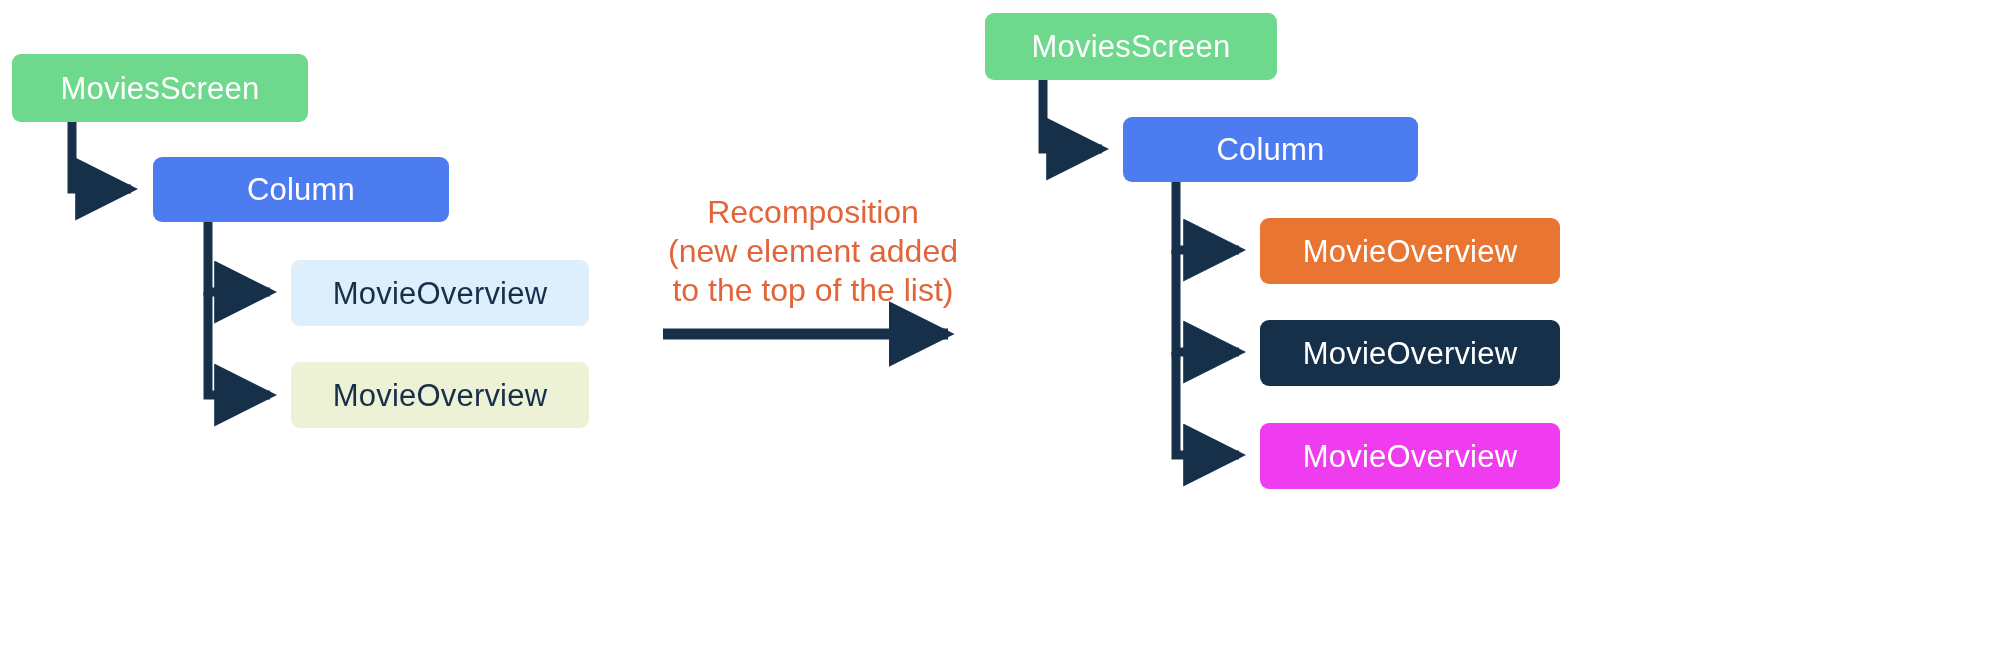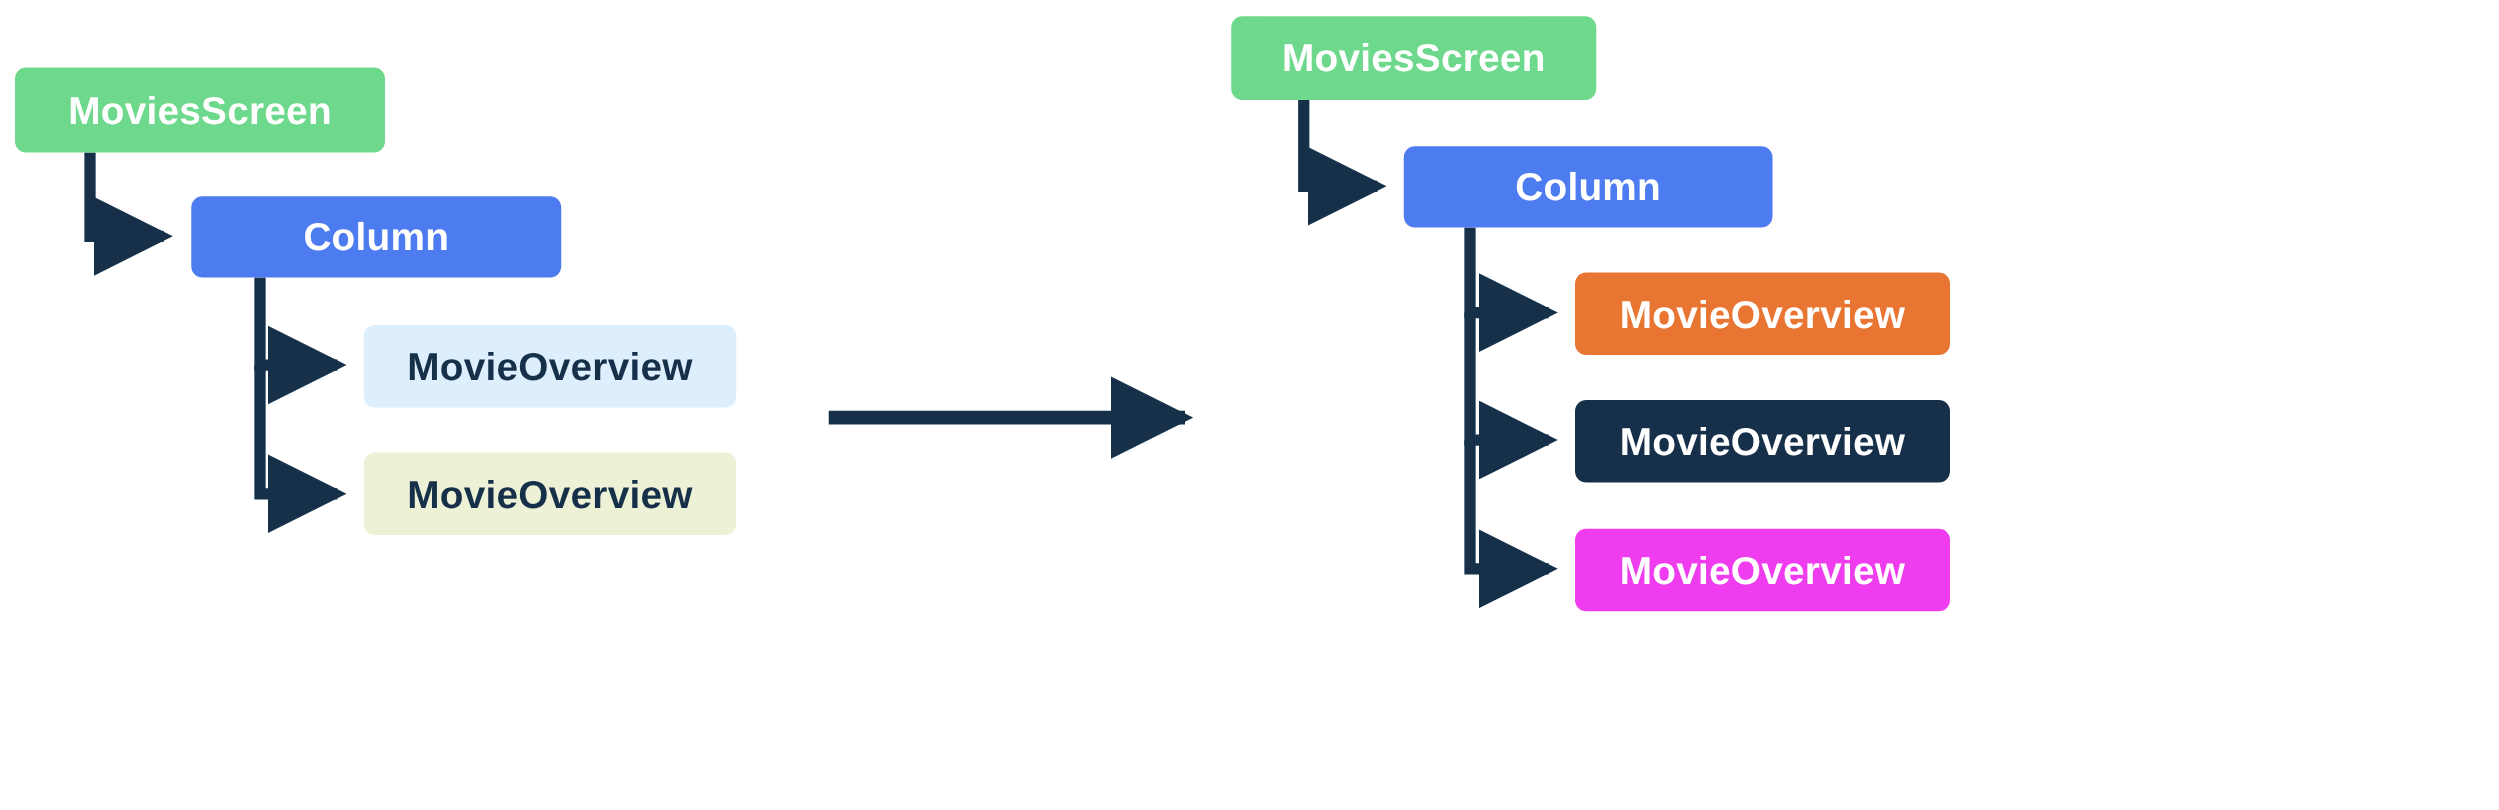--- a/index.html
+++ b/index.html
@@ -16,21 +16,21 @@
     font-family: "Liberation Sans", sans-serif;
   }
   .node {
     position: absolute;
     display: flex;
     align-items: center;
     justify-content: center;
     border-radius: 9px;
     box-sizing: border-box;
     font-size: 31px;
-    font-weight: 700;
+    font-weight: 400;
     letter-spacing: 0.2px;
     white-space: nowrap;
     line-height: 1;
   }
   .connector-svg {
     position: absolute;
     left: 0;
     top: 0;
     width: 1999px;
     height: 648px;
@@ -79,20 +79,25 @@
   </svg>
 
   <div class="node" style="left:12px; top:54px; width:296px; height:68px; background:#6ed98c; color:#ffffff;">MoviesScreen</div>
 
   <div class="node" style="left:153px; top:157px; width:296px; height:65px; background:#4d7bf0; color:#ffffff;">Column</div>
 
   <div class="node" style="left:291px; top:260px; width:298px; height:66px; background:#ddeefc; color:#17304a;">MovieOverview</div>
 
   <div class="node" style="left:291px; top:362px; width:298px; height:66px; background:#edf2d6; color:#17304a;">MovieOverview</div>
 
+  <div class="center-label" style="left:663px; top:193px; width:300px; color:#e2653a;">
+    <div>Recomposition</div>
+    <div>(new element added</div>
+    <div>to the top of the list)</div>
+  </div>
 
   <div class="node" style="left:985px; top:13px; width:292px; height:67px; background:#6ed98c; color:#ffffff;">MoviesScreen</div>
 
   <div class="node" style="left:1123px; top:117px; width:295px; height:65px; background:#4d7bf0; color:#ffffff;">Column</div>
 
   <div class="node" style="left:1260px; top:218px; width:300px; height:66px; background:#e87531; color:#ffffff;">MovieOverview</div>
 
   <div class="node" style="left:1260px; top:320px; width:300px; height:66px; background:#17304a; color:#ffffff;">MovieOverview</div>
 
   <div class="node" style="left:1260px; top:423px; width:300px; height:66px; background:#ef3cef; color:#ffffff;">MovieOverview</div>

